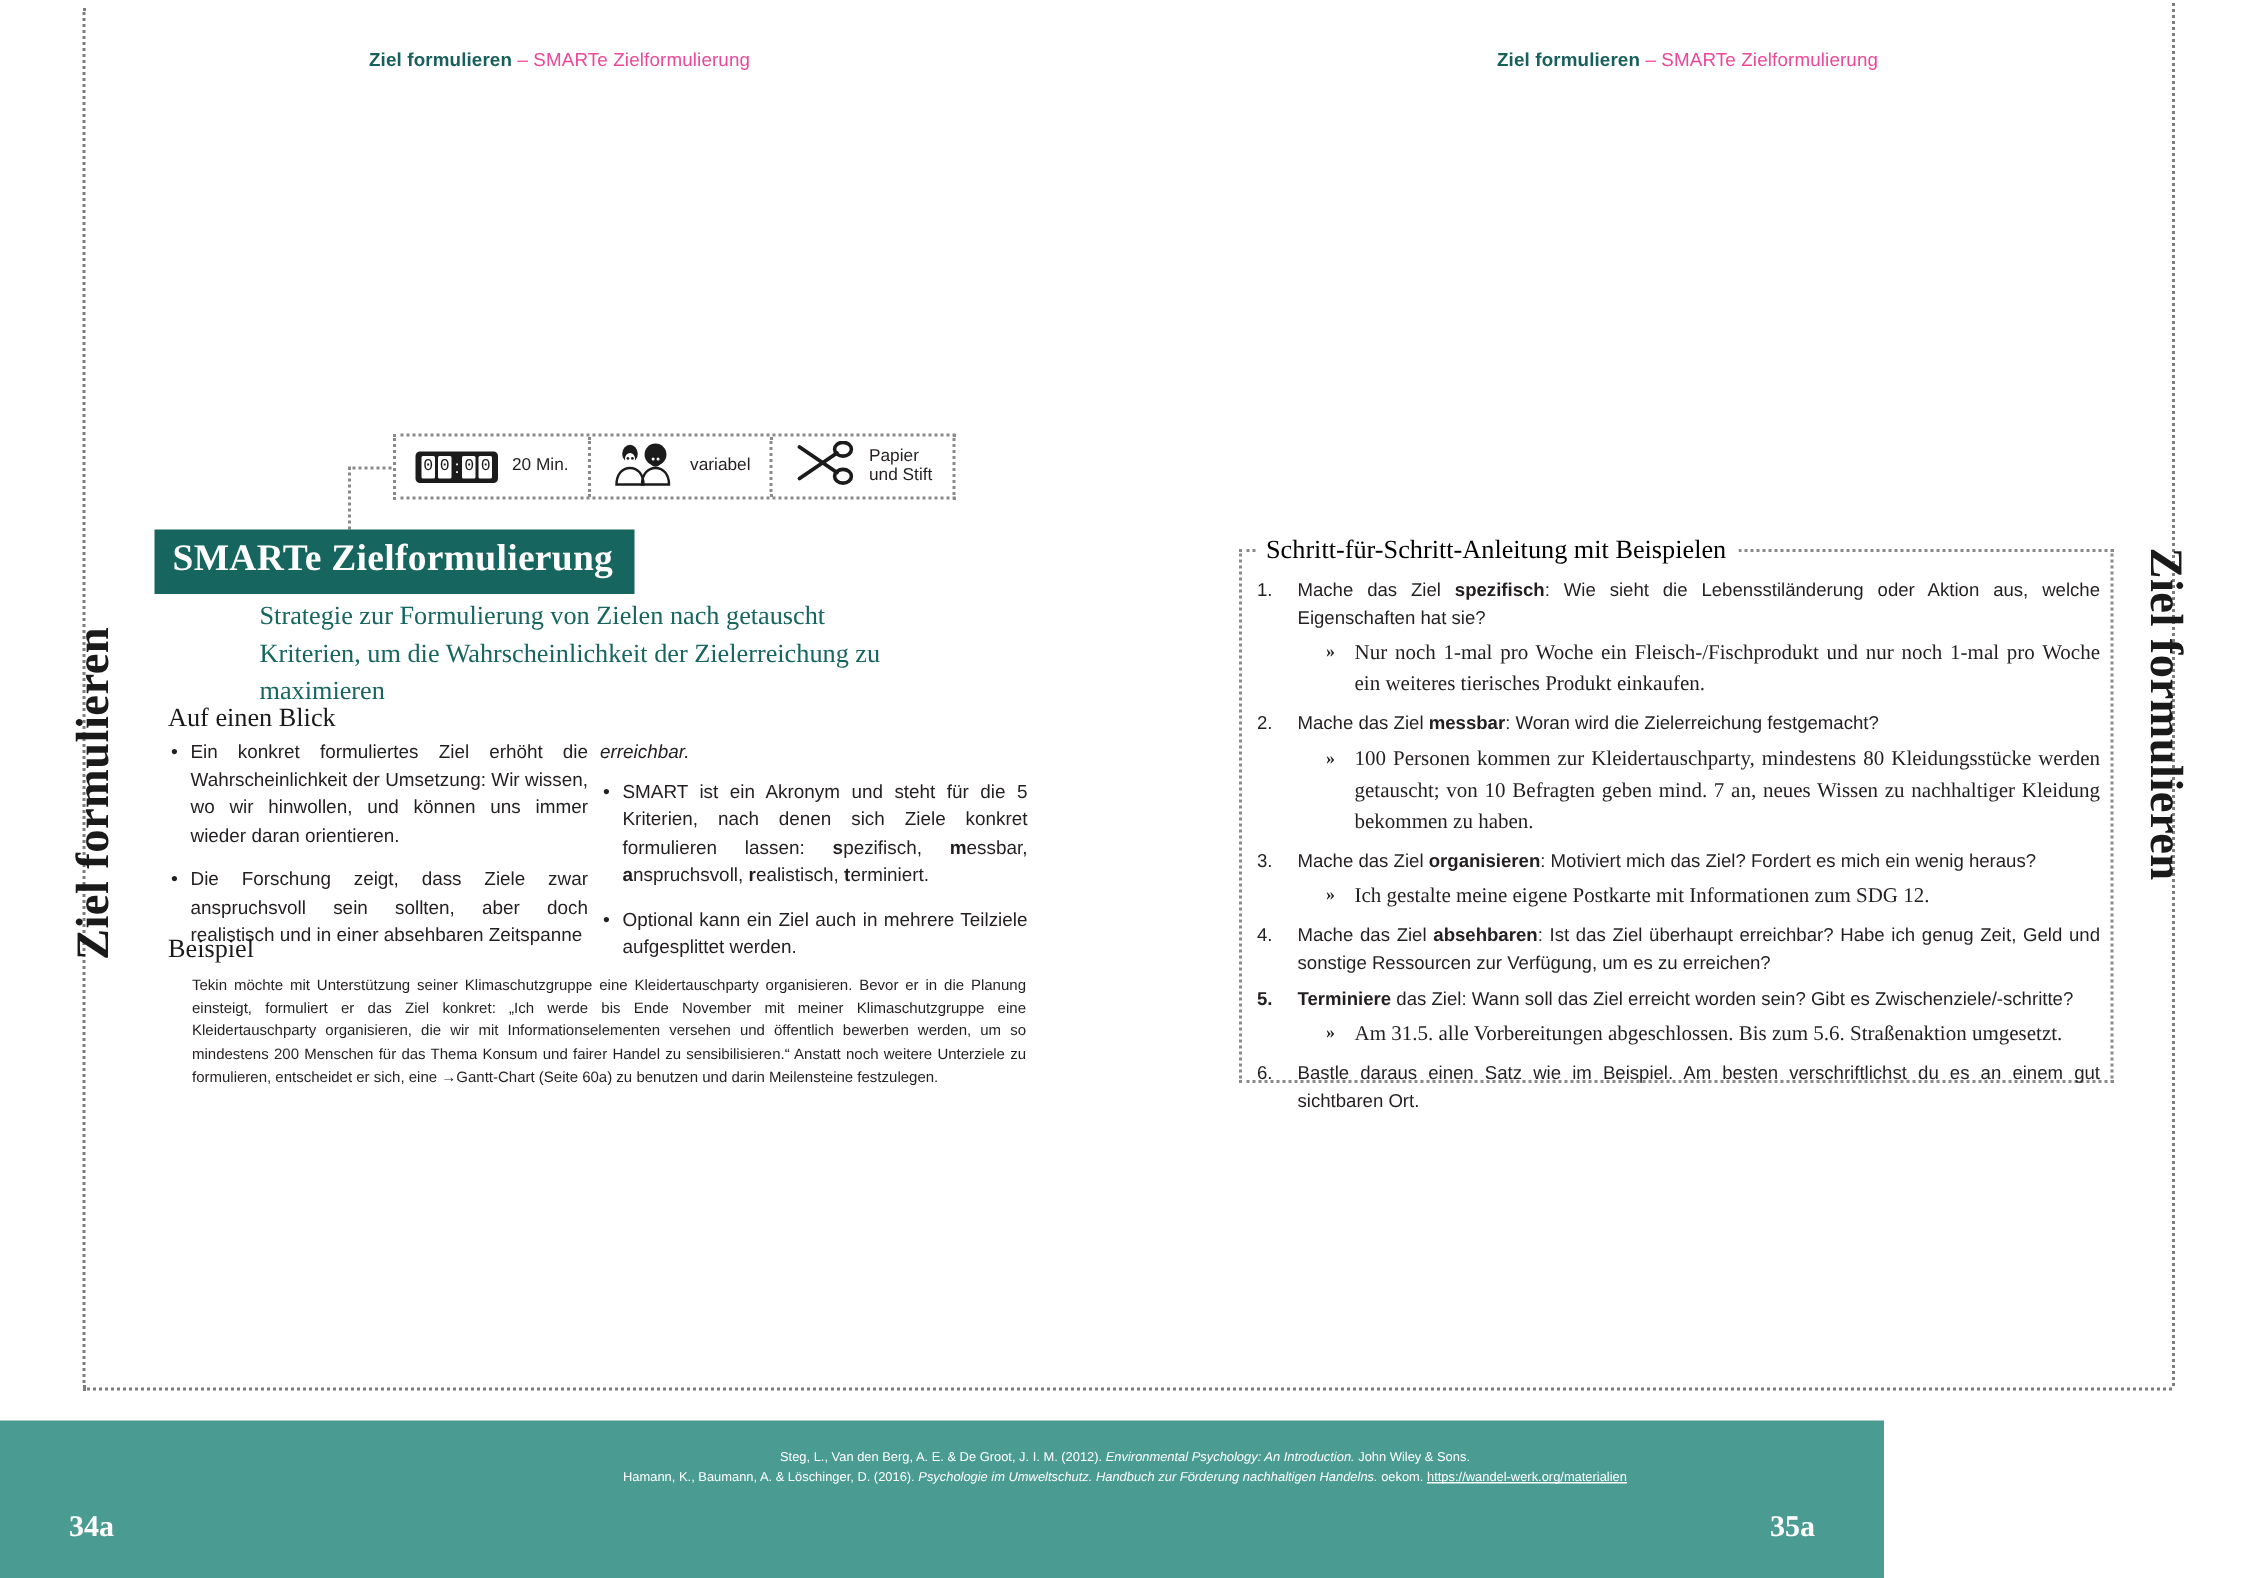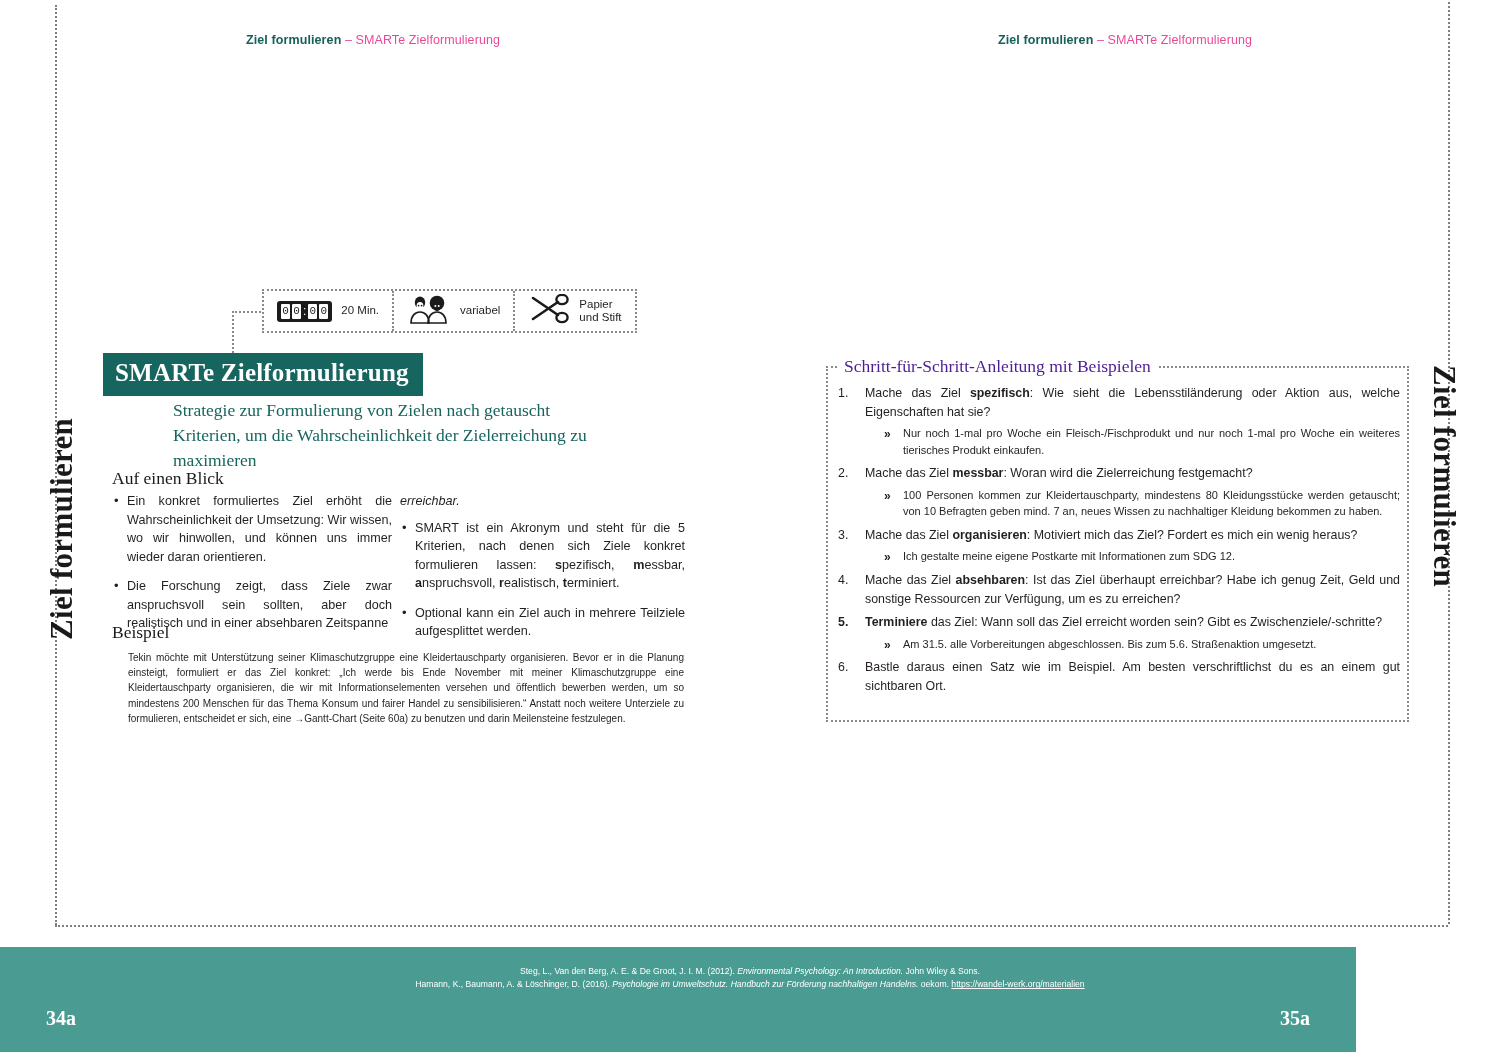--- a/index.html
+++ b/index.html
@@ -149,21 +149,21 @@
     left: 826px; top: 366px; width: 583px; height: 356px;
     border: 2px dotted #8a8a8a;
   }
   .steps-title {
     position: absolute;
     left: 838px; top: 356px;
     background: #fff;
     padding: 0 8px 0 6px;
     font-family: "Liberation Serif", serif;
     font-size: 17.5px;
-    color: #4c1d95;
+    color: #000000;
     white-space: nowrap;
   }
   ol.steps {
     position: absolute;
     left: 838px; top: 384px; width: 562px;
     margin: 0; padding: 0; list-style: none;
     counter-reset: s;
   }
   ol.steps > li {
     position: relative;
@@ -181,34 +181,35 @@
   }
   ol.steps > li.bold-num > .num { font-weight: 700; }
   ol.steps > li b { font-weight: 700; }
   ul.sub {
     margin: 4px 0 6px 0; padding: 0; list-style: none;
   }
   ul.sub li {
     position: relative;
     padding-left: 21px;
     margin-left: 17px;
-    font-size: 11px;
+    font-size: 14px;
     line-height: 1.5;
     text-align: justify;
+    font-family: Liberation Serif, serif;
   }
   ul.sub li:before {
     content: "\00BB";
     position: absolute; left: 2px; top: 0;
     font-weight: 700; font-size: 12px;
   }
 
   
   .footer {
     position: absolute;
-    left: 0; bottom: 0; width: 1356px; height: 105px;
+    left: 0; bottom: 0; width: 1256px; height: 105px;
     background: #4a9c93;
   }
   .refs {
     position: absolute;
     left: 0; top: 18px; width: 1500px;
     text-align: center;
     color: #ffffff;
     font-size: 8.6px;
     line-height: 1.55;
   }

